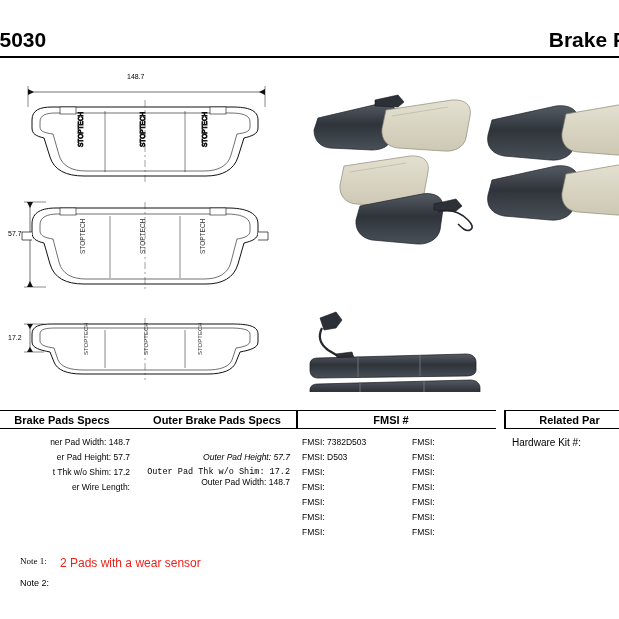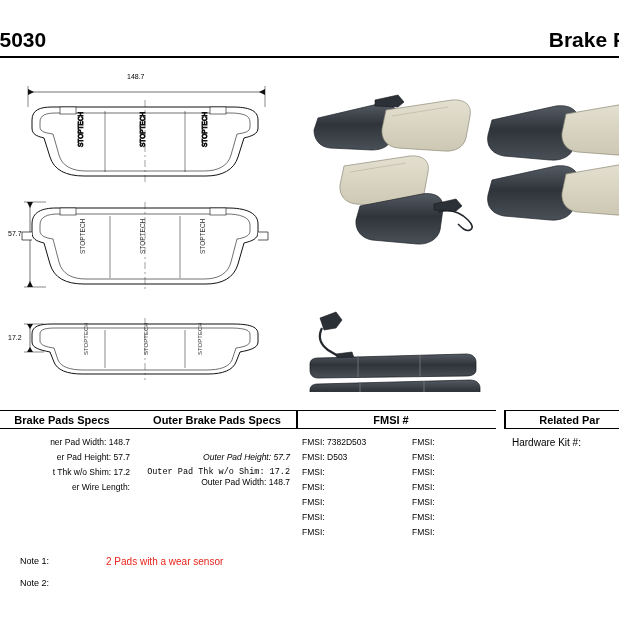--- a/index.html
+++ b/index.html
@@ -49,21 +49,21 @@
   .vline { position:absolute; width:1.5px; background:#000; }
 
   .spec-line {
     position:absolute; font-size:8.5px; white-space:nowrap;
     text-align:right;
   }
   .fmsi-line { position:absolute; font-size:8.5px; white-space:nowrap;text-align:center; }
   .rel-line  { position:absolute; font-size:10px; white-space:nowrap; }
 
   .note-lbl { position:absolute; font-size:9px; white-space:nowrap; }
-  .note-val { position:absolute; font-size:10px; color:#e8231a; white-space:nowrap;margin-left:46px; }
+  .note-val { position:absolute; font-size:12px; color:#e8231a; white-space:nowrap; }
 </style>
 </head>
 <body>
 
 <div id="header">
   <div id="part-number">.05030</div>
   <div id="brand-title">Brake P</div>
   <div id="header-rule"></div>
 </div>
 
@@ -275,17 +275,17 @@
   <div class="fmsi-line" style="left:412px; top:27px;">FMSI:</div>
   <div class="fmsi-line" style="left:412px; top:42px;">FMSI:</div>
   <div class="fmsi-line" style="left:412px; top:57px;">FMSI:</div>
   <div class="fmsi-line" style="left:412px; top:72px;">FMSI:</div>
   <div class="fmsi-line" style="left:412px; top:87px;">FMSI:</div>
   <div class="fmsi-line" style="left:412px; top:102px;">FMSI:</div>
   <div class="fmsi-line" style="left:412px; top:117px;">FMSI:</div>
 
   <div class="rel-line" style="left:512px; top:27px;">Hardware Kit #:</div>
 
-  <div class="note-lbl" style="left:20px; top:146px;">Note 1:</div>
+  <div class="note-lbl" style="left:20px; top:146px;font-family:Liberation Serif, serif;">Note 1:</div>
   <div class="note-val" style="left:60px; top:146px;">2 Pads with a wear sensor</div>
   <div class="note-lbl" style="left:20px; top:168px;">Note 2:</div>
   <div class="note-val" style="left:60px; top:168px;"></div>
 </div>
 
 </body></html>

